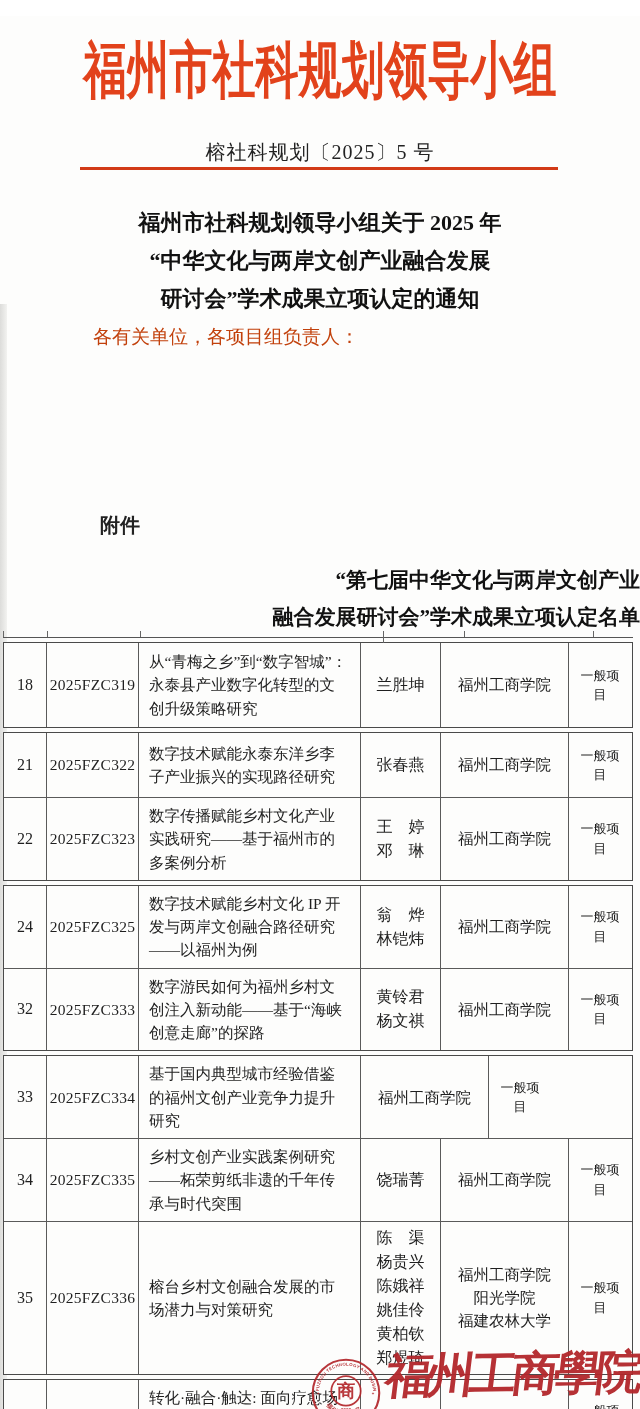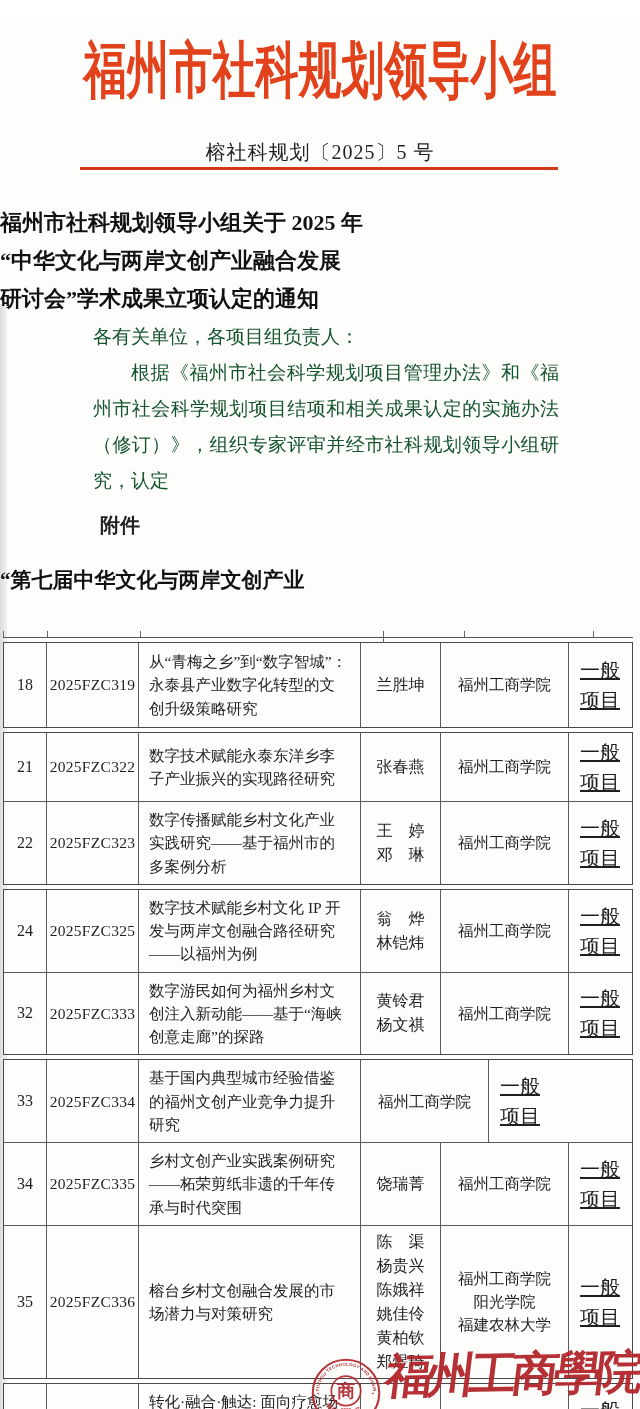--- a/index.html
+++ b/index.html
@@ -21,37 +21,37 @@
   }
   .doc-number{
     position:absolute;top:123px;left:0;width:640px;text-align:center;
     font-size:20px;letter-spacing:1px;color:#222;
   }
   .red-rule{
     position:absolute;top:151px;left:80px;width:478px;height:3px;
   }
   
   .notice-title{
-    position:absolute;top:188px;left:0;width:640px;
+    position:absolute;top:188px;left:0;width:640px;text-align:center;
     font-size:22px;font-weight:bold;line-height:38px;color:#111;
   }
   
   .body-block{
     position:absolute;top:303px;left:93px;width:466px;
-    font-size:19px;line-height:36px;text-align:justify;color:#14532d;
+    font-size:19px;line-height:36px;text-align:justify;color:#c2410c;
   }
   .body-block .para{text-indent:2em;margin:0;}
   .body-block .salutation{margin:0;}
   .attachment-label{
     position:absolute;top:496px;left:100px;
     font-family:"Liberation Sans","DejaVu Sans",sans-serif;
     font-size:20px;font-weight:bold;color:#222;text-align:center;
   }
   .attachment-title{
-    position:absolute;top:546px;left:0;width:640px;text-align:left;
+    position:absolute;top:546px;left:0;width:640px;text-align:right;
     font-size:21px;font-weight:bold;line-height:37px;color:#111;
   }
   
   .table-wrap{position:absolute;top:615px;left:3px;width:630px;}
   .t-cut{display:flex;height:6px;border-bottom:1.5px solid #555;}
   .t-cut .cc{border-right:1.2px solid #666;}
   .t-cut .cc:first-child{border-left:1.2px solid #666;}
   .tsection{
     border:1.6px solid #4a4a4a;margin-top:4px;background:#fdfdfc;
   }
@@ -63,21 +63,21 @@
     box-sizing:border-box;padding:4px 6px;
     font-size:16px;line-height:1.5;text-align:center;color:#1f1f1f;
   }
   .trow .tcell:last-child{border-right:none;}
   .c-num{width:43px;flex:none;}
   .c-code{width:92px;flex:none;font-size:15.5px;letter-spacing:0.3px;}
   .c-title{width:222px;flex:none;justify-content:flex-start;text-align:left;
     font-size:15.5px;padding:6px 10px;line-height:1.5;}
   .c-names{width:80px;flex:none;white-space:pre-line;}
   .c-inst{width:128px;flex:none;white-space:pre-line;font-size:15.5px;}
-  .c-type{width:62px;flex:none;font-size:20px;text-decoration:underline;}
+  .c-type{width:62px;flex:none;font-size:13px;}
   
   .wm-seal{position:absolute;left:311px;top:1342px;width:70px;height:70px;opacity:0.92;}
   .wm-calligraphy{
     position:absolute;left:386px;top:1330px;width:260px;
     font-size:47px;font-weight:bold;color:#b3272b;
     letter-spacing:-5px;line-height:1.2;
     transform:skewX(-8deg) rotate(-1deg);
     font-family:"Liberation Serif","DejaVu Serif",serif;
     opacity:0.95;white-space:nowrap;
   }
@@ -102,27 +102,27 @@
   <div class="red-rule" style="background: rgb(210, 58, 23);"></div>
 
   <div class="notice-title">
     <div>福州市社科规划领导小组关于 2025 年</div>
     <div>“中华文化与两岸文创产业融合发展</div>
     <div>研讨会”学术成果立项认定的通知</div>
   </div>
 
   <div class="body-block">
     <p class="salutation">各有关单位，各项目组负责人：</p>
-    <p class="para">根据《福州市社会科学规划项目管理办法》和《福州市社会科学规划项目结项和相关成果认定的实施办法（修订）》，组织专家评审并经市社科规划领导小组研究，认定</p>
   </div>
 
   <div class="attachment-label">附件</div>
 
   <div class="attachment-title">
     <div>“第七届中华文化与两岸文创产业</div>
+    <div>融合发展研讨会”学术成果立项认定名单</div>
   </div>
 
   <div class="table-wrap">
     <div class="t-cut">
         <div class="cc c-num"></div>
         <div class="cc c-code"></div>
         <div class="cc c-title"></div>
         <div class="cc c-names"></div>
         <div class="cc c-inst"></div>
         <div class="cc c-type"></div>

